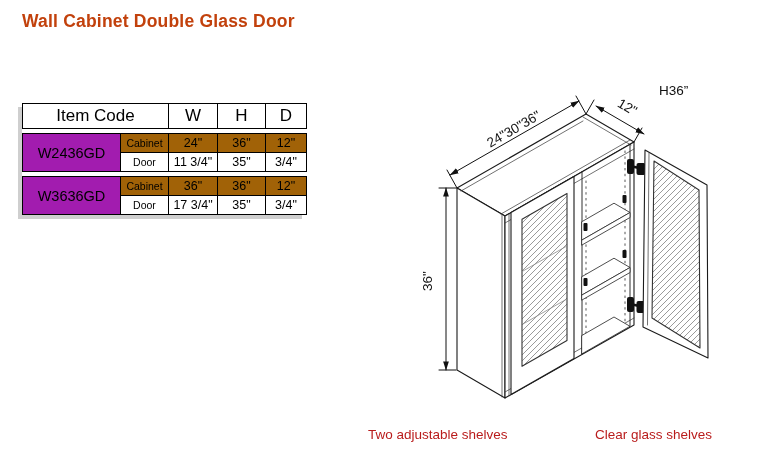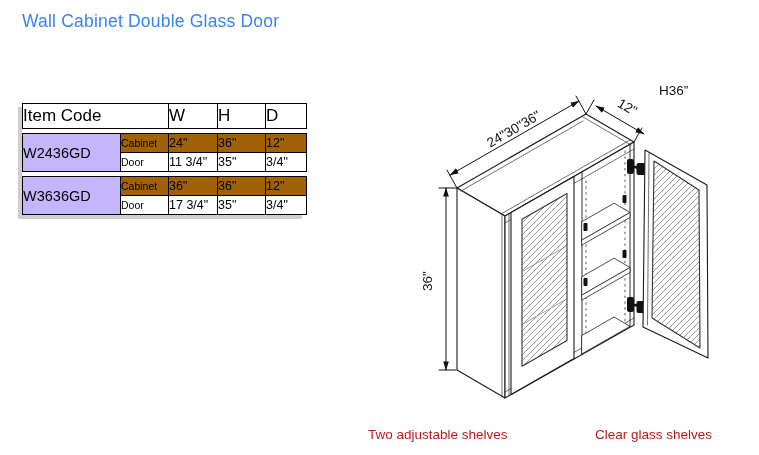--- a/index.html
+++ b/index.html
@@ -2,46 +2,46 @@
 <html><head>
 <meta charset="utf-8">
 <style>
   html,body{margin:0;padding:0;}
   body{
     width:759px;height:455px;position:relative;background:#ffffff;
     font-family:"Liberation Sans",sans-serif;color:#000;overflow:hidden;
   }
   .title{
     position:absolute;left:22px;top:11px;margin:0;
-    font-size:17.5px;font-weight:400;letter-spacing:.2px;color:#3b82f6;
+    font-size:17.5px;font-weight:700;letter-spacing:.2px;color:#c2410c;
   }
   
   .spec-table{
     position:absolute;left:22px;top:103px;width:284px;
     display:flex;flex-direction:column;gap:4px;
   }
   .spec-table::before{ 
     content:"";position:absolute;left:-4px;top:4px;width:4px;height:100%;
     background:#cfcfcf;
   }
   .spec-table::after{ 
     content:"";position:absolute;left:-4px;bottom:-4px;width:100%;height:4px;
     background:#cfcfcf;
   }
   table.tbl{border-collapse:collapse;table-layout:fixed;width:284px;background:#fff;}
   .tbl th,.tbl td{
-    border:1px solid #000;padding:0;text-align:left;vertical-align:middle;
+    border:1px solid #000;padding:0;text-align:center;vertical-align:middle;
     white-space:nowrap;overflow:hidden;font-weight:400;margin-left:44px;
   }
   .tbl th{height:24px;font-size:17px;}
   .tbl td{height:18px;font-size:12.5px;}
   td.code{font-size:14.5px;background:#fff;}
   td.sub{font-size:10.5px;}
   tr.shade td{background:#a16207;}
-  tr.shade td.code{background:#c4b5fd;}
+  tr.shade td.code{background:#a21caf;}
   
   .drawing{position:absolute;left:420px;top:55px;width:340px;height:400px;}
   svg text{font-family:"Liberation Sans",sans-serif;fill:#111;}
   .caption{position:absolute;top:427px;font-size:13.5px;color:#b91c1c;}
   .caption.shelves{left:368px;}
   .caption.glass{left:595px;}
 </style>
 </head>
 <body>
 

